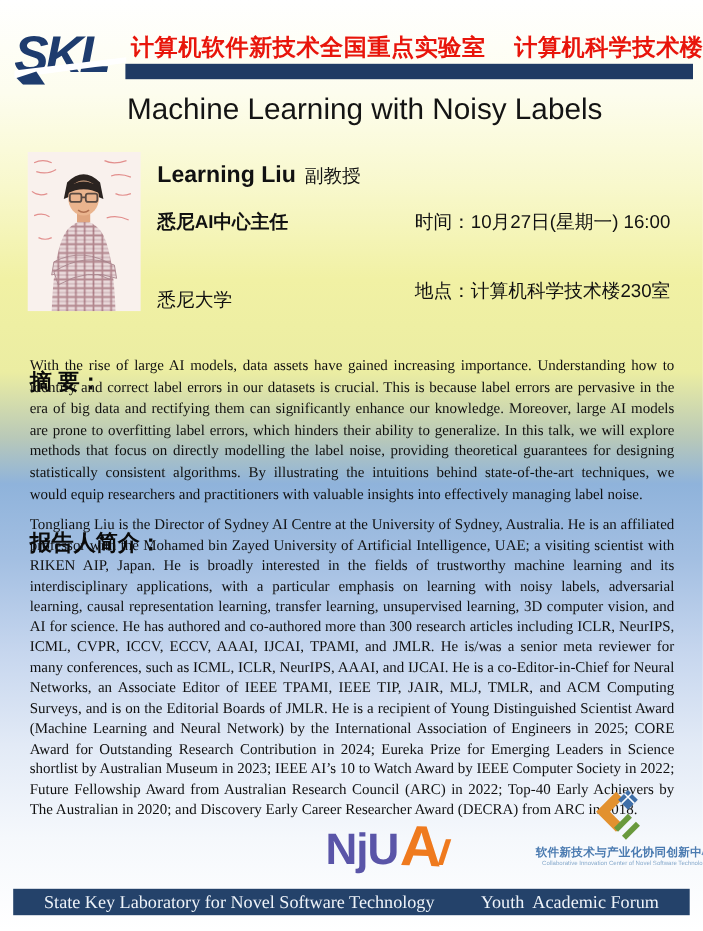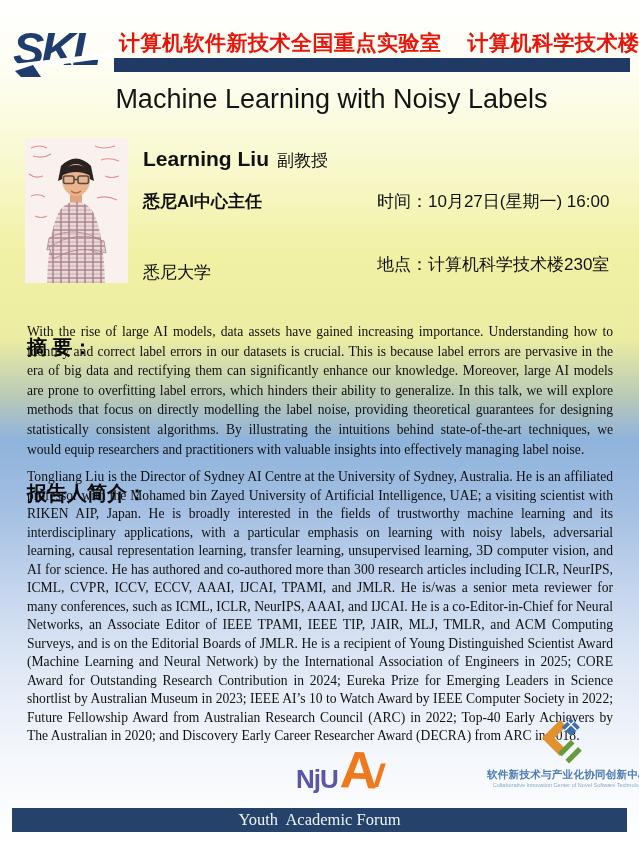--- a/index.html
+++ b/index.html
@@ -33,21 +33,21 @@
   
   .section-heading{font-size:20px;font-weight:bold;color:#0a0a0a;white-space:pre;margin-top:41px;}
   .abstract-heading{left:27px;top:293px;}
   .abstract-body{left:27px;top:322px;width:586px;font-family:"Liberation Serif",serif;
     font-size:13.6px;line-height:19.6px;text-align:justify;color:#101010;}
   .bio-heading{left:27px;top:439px;}
   .bio-body{left:27px;top:468px;width:586px;font-family:"Liberation Serif",serif;
     font-size:13.6px;line-height:18.5px;text-align:justify;color:#101010;}
   
   .nju-logo{left:296px;top:748px;display:flex;align-items:flex-end;font-weight:bold;}
-  .nju-prefix{font-size:26px;color:#5a55a8;letter-spacing:-1px;line-height:1;}
+  .nju-prefix{font-size:40px;color:#5a55a8;letter-spacing:-1px;line-height:1;}
   .nju-a{font-size:52px;color:#ef7a1e;line-height:0.85;margin-left:2px;transform:rotate(2deg);}
   .nju-i{font-size:34px;color:#ef7a1e;line-height:1;transform:skewX(-18deg);margin-left:-2px;}
   .cic-logo{left:487px;top:710px;width:146px;text-align:center;}
   .cic-logo svg{display:block;margin:0 auto;width:58px;height:56px;}
   .cic-cn{font-size:10.5px;font-weight:bold;color:#4a7ab0;white-space:nowrap;margin-top:2px;letter-spacing:0.3px;}
   .cic-en{font-size:6px;color:#88aacc;white-space:nowrap;transform:scale(0.92);}
   
   .footer-bar{left:12px;top:808px;width:615px;height:24px;background:#24426a;
     display:flex;align-items:center;justify-content:center;gap:42px;}
   .footer-bar span{color:#eef3f9;font-family:"Liberation Serif",serif;font-size:16.5px;white-space:pre;}
@@ -131,16 +131,17 @@
         <path d="M37 16 h14 M42 11 v14" stroke="#ffffff" stroke-width="1.5" fill="none"></path>
       </g>
       <path d="M30 46 L44 32 L48 36 L34 50 Z" fill="#69993d"></path>
       <path d="M38 54 L52 40 L56 44 L42 58 Z" fill="#69993d"></path>
     </svg>
     <div class="cic-cn">软件新技术与产业化协同创新中心</div>
     <div class="cic-en">Collaborative Innovation Center of Novel Software Technology and Industrialization</div>
   </div>
 
   <div class="abs footer-bar">
+    <span>State Key Laboratory for Novel Software Technology</span>
     <span>Youth  Academic Forum</span>
   </div>
 
 </div>
 
 </body></html>

